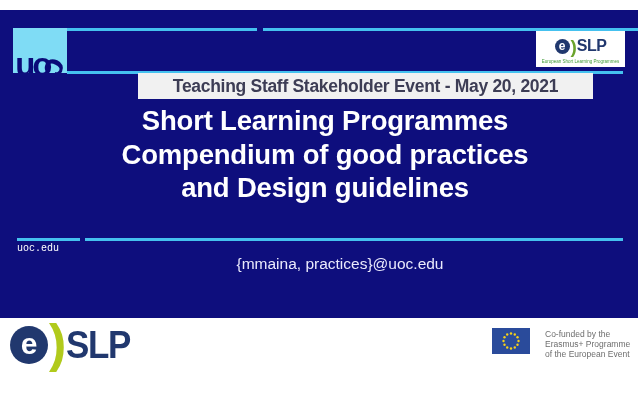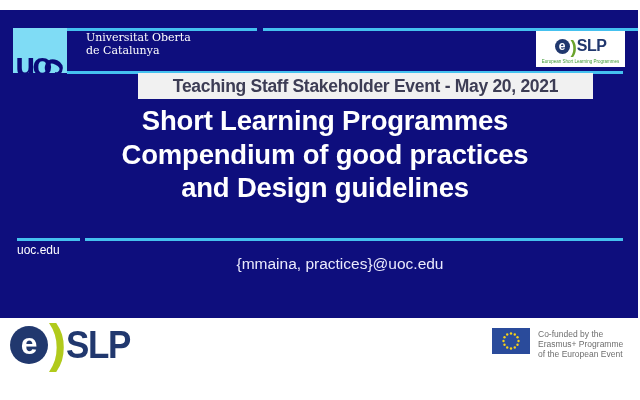--- a/index.html
+++ b/index.html
@@ -37,59 +37,55 @@
   .badge-caption{font-size:4.5px;color:#3f9b35;line-height:5px;}
 
   
   .subtitle{left:138px;top:73px;width:455px;height:26px;background:#f1f1f1;color:#3d3d55;
             font-weight:bold;font-size:17.5px;line-height:26px;text-align:center;letter-spacing:-0.3px;}
 
   
   .title{left:0;top:104px;width:650px;text-align:center;color:#ffffff;
          font-weight:bold;font-size:27.5px;line-height:33.5px;letter-spacing:-0.2px;}
 
-  .uocedu{left:17px;top:243px;color:#ffffff;font-size:12px;}
+  .uocedu{left:17px;top:243px;color:#ffffff;font-size:10px;font-family:Liberation Mono, monospace;}
 
   .authors{left:40px;top:253px;width:600px;text-align:center;color:#eaeafc;
            font-size:15.5px;line-height:21px;}
 
   
   .footer-logo{left:10px;top:320px;display:flex;align-items:center;height:50px;}
   .flogo-e{width:38px;height:38px;border-radius:50%;background:#21386e;color:#ffffff;
            font-weight:bold;font-size:30px;line-height:36px;text-align:center;}
   .flogo-paren{color:#b1ca1c;font-weight:bold;font-size:52px;line-height:40px;margin-left:1px;
                transform:translateY(-2px);}
   .flogo-slp{color:#21386e;font-weight:bold;font-size:38px;letter-spacing:-1.5px;
              transform:scaleX(0.92);transform-origin:left center;}
 
   
-  .eu-block{left:492px;top:328px;display:flex;align-items:flex-start;gap:8px;}
+  .eu-block{left:492px;top:328px;display:flex;align-items:flex-start;gap:15px;}
   .eu-text{font-size:8.5px;line-height:10px;color:#6e6e6e;padding-top:1px;}
 </style>
 </head>
 <body>
 
 <div class="canvas">
 
   <div class="abs slide-bg"></div>
 
   <div class="abs rule rule-top-1"></div>
   <div class="abs rule rule-top-2"></div>
   <div class="abs rule rule-header-2"></div>
 
   <div class="abs uoc-box">
     <span class="ltr">u</span>
     <span class="ltr">o</span>
     <span class="ltr ltr-rot">c</span>
   </div>
 
-  <div class="abs wordmark">
-    <div>Universitat Oberta</div>
-    <div>de Catalunya</div>
-  </div>
 
   <div class="abs eslp-badge">
     <div class="badge-row">
       <span class="badge-e">e</span>
       <span class="badge-paren">)</span>
       <span class="badge-slp">SLP</span>
     </div>
     <div class="badge-caption">European Short Learning Programmes</div>
   </div>
 

